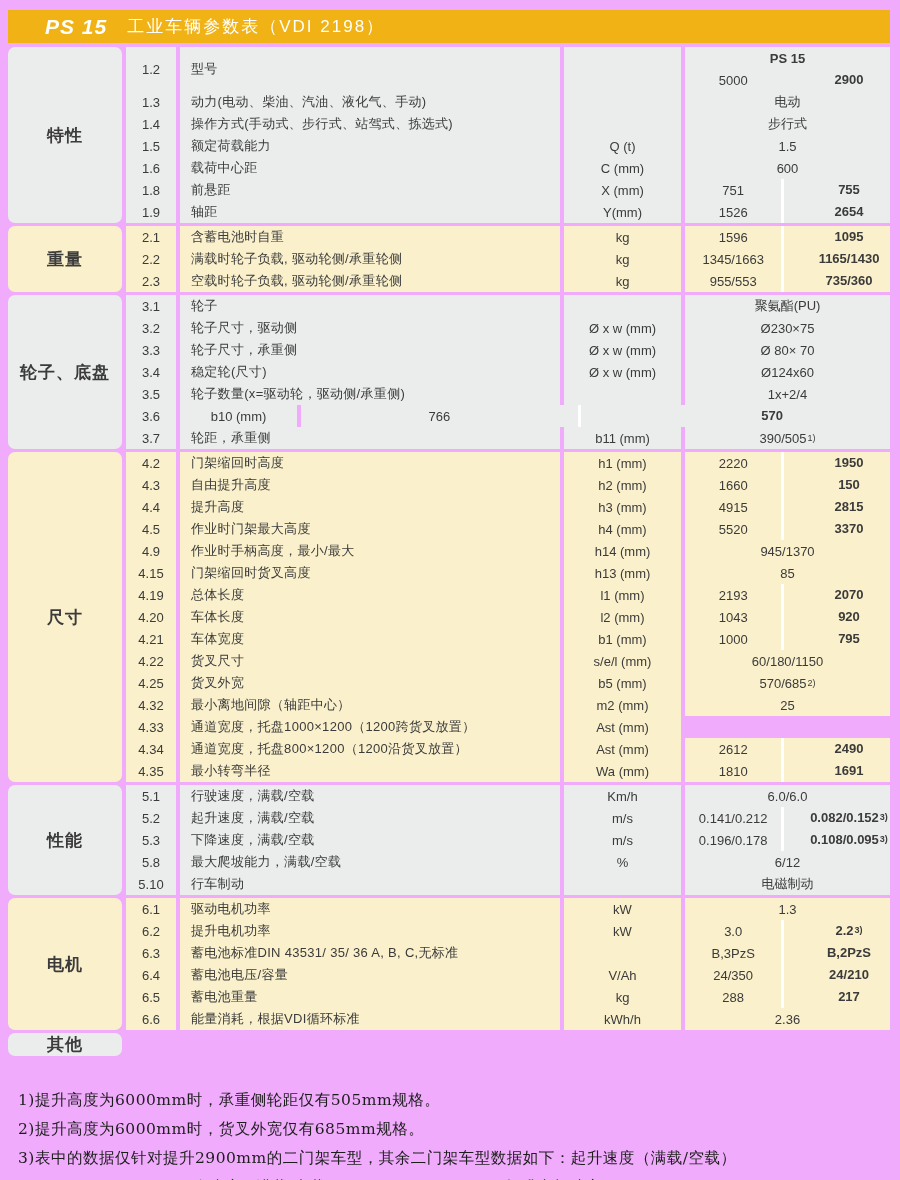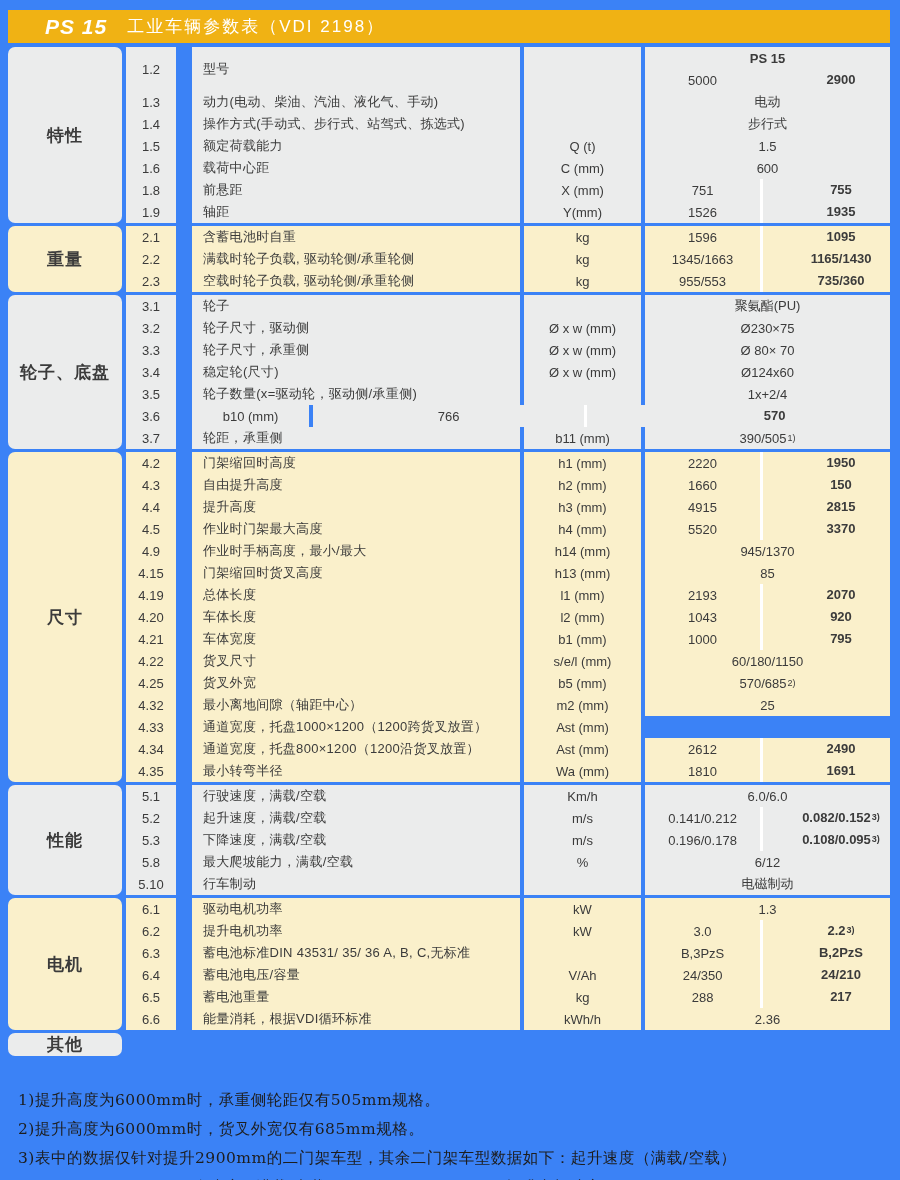--- a/index.html
+++ b/index.html
@@ -3,37 +3,37 @@
 <meta charset="utf-8">
 <style>
   :root{
     --gold:#f0b214;
     --gray:#ebecec;
     --cream:#faf0cb;
     --ink:#3b3b3b;
   }
   *{margin:0;padding:0;box-sizing:border-box;}
   html,body{width:900px;background:#ffffff;font-family:"Liberation Sans",sans-serif;color:var(--ink);}
-  .page{position:relative;width:900px;height:1180px;background:#3b82f6;overflow:hidden;}
+  .page{position:relative;width:900px;height:1180px;background:#f0abfc;overflow:hidden;}
 
   .header-bar{position:absolute;left:8px;top:10px;width:882px;height:33px;background:var(--gold);
     display:flex;align-items:center;}
   .header-model{margin-left:37px;font-size:21px;font-weight:bold;color:#fff;letter-spacing:1px;font-style:italic;}
   .header-title{margin-left:20px;font-size:17px;font-weight:normal;color:#fff;letter-spacing:2px;}
 
   .spec-table{position:absolute;left:8px;top:47px;width:882px;}
   .section{display:flex;margin-bottom:3px;}
   .section .label-cell{width:114px;margin-right:4px;display:flex;align-items:center;justify-content:center;
     font-size:17px;font-weight:bold;letter-spacing:1px;border-radius:7px;}
   .section .rows{flex:1;display:flex;flex-direction:column;}
   .row{display:flex;height:22px;}
   .row.tall{height:44px;}
   .cell{display:flex;align-items:center;}
-  .idx{width:50px;margin-right:16px;justify-content:center;font-size:13px;}
-  .desc{width:328px;margin-right:4px;padding-left:11px;font-size:13px;letter-spacing:.3px;}
+  .idx{width:50px;margin-right:4px;justify-content:center;font-size:13px;}
+  .desc{width:380px;margin-right:4px;padding-left:11px;font-size:13px;letter-spacing:.3px;}
   .unit{width:117px;margin-right:4px;justify-content:center;font-size:13px;}
   .value{flex:1;position:relative;font-size:13px;}
   .section.gray .label-cell,.section.gray .idx,.section.gray .desc,.section.gray .unit,.section.gray .value{background:var(--gray);}
   .section.yellow .label-cell,.section.yellow .idx,.section.yellow .desc,.section.yellow .unit,.section.yellow .value{background:var(--cream);}
 
   .v-center{position:absolute;inset:0;display:flex;align-items:center;justify-content:center;}
   .v-left{position:absolute;left:0;top:0;bottom:0;width:47%;display:flex;align-items:center;justify-content:center;}
   .v-right{position:absolute;right:0;top:0;bottom:2px;width:40%;display:flex;align-items:center;justify-content:center;font-weight:bold;}
   .v-top{position:absolute;left:0;right:0;top:0;height:50%;display:flex;align-items:center;justify-content:center;font-weight:bold;}
   .half-bottom{top:50%;}
@@ -110,21 +110,21 @@
               <span class="v-right">755</span>
             </div>
     </div>
           <div class="row">
       <div class="cell idx">1.9</div>
       <div class="cell desc">轴距</div>
       <div class="cell unit">Y(mm)</div>
       <div class="cell value">
               <span class="divider"></span>
               <span class="v-left">1526</span>
-              <span class="v-right">1935</span>
+              <span class="v-right">2654</span>
             </div>
     </div>
         </div>
     </div>
       <div class="section yellow">
       <div class="cell label-cell">重量</div>
       <div class="rows">
           <div class="row">
       <div class="cell idx">2.1</div>
       <div class="cell desc">含蓄电池时自重</div>

